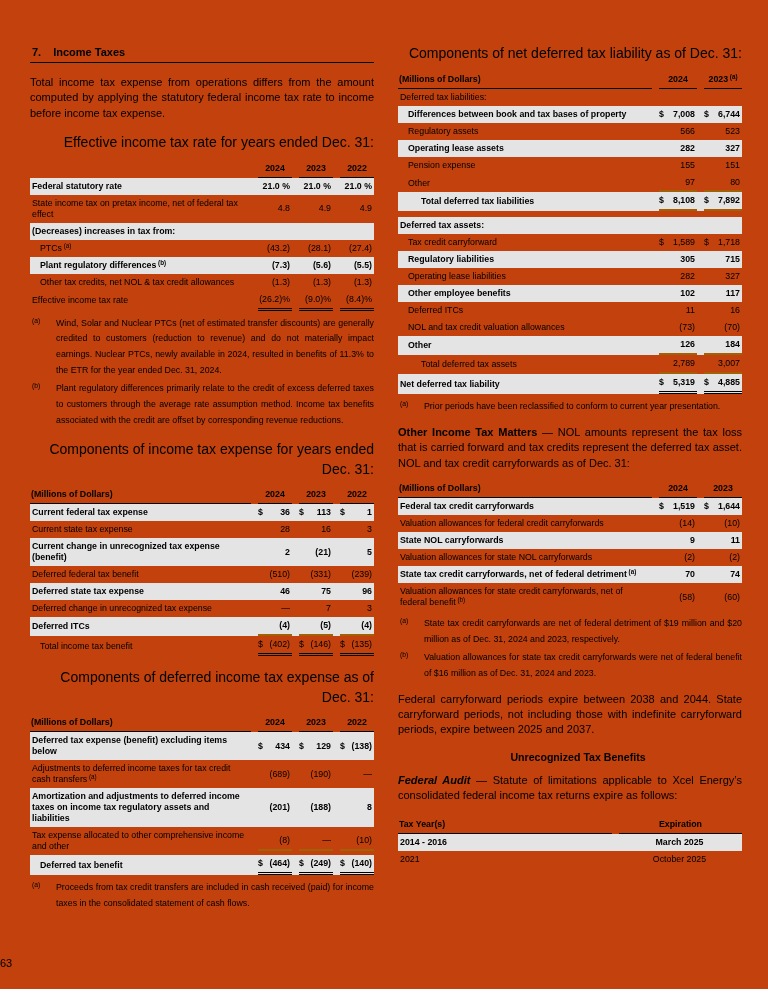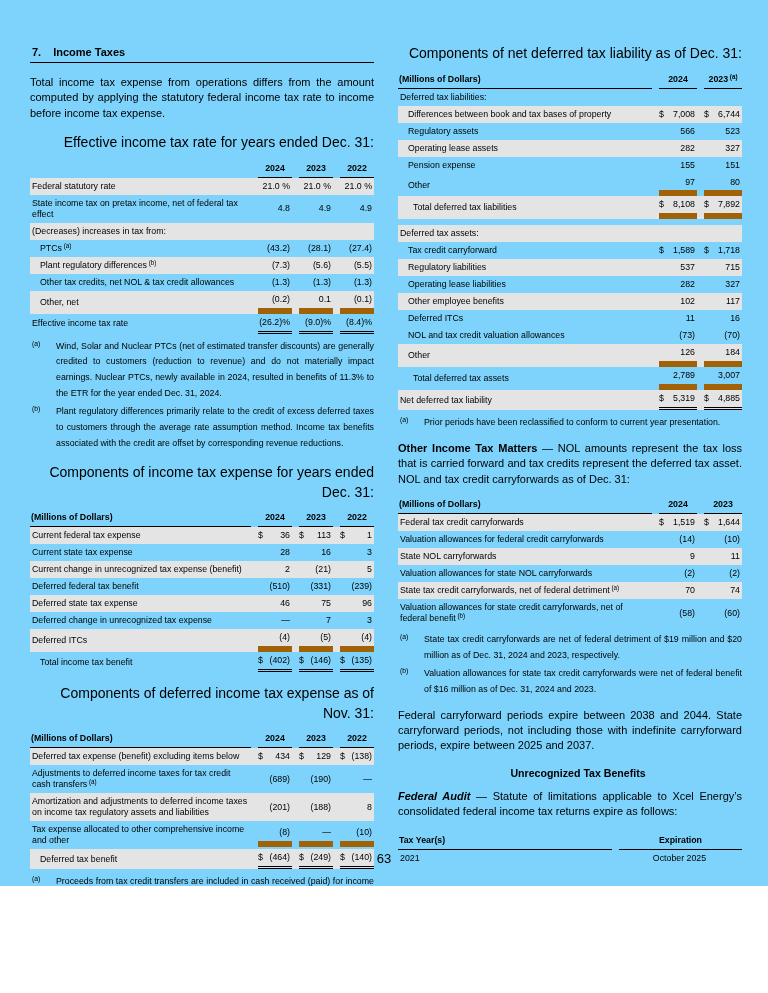--- a/index.html
+++ b/index.html
@@ -4,23 +4,23 @@
 <style>
   * { box-sizing: border-box; }
   html, body { margin: 0; padding: 0; background: #fff; }
   body {
     width: 768px; height: 993px;
     font-family: "Liberation Sans", "DejaVu Sans", sans-serif;
     color: var(--ink, #000);
   }
   .page {
     position: relative;
-    width: 768px; height: 886px;
+    width: 768px; height: 989px;
     padding: 40px 26px 0 30px;
-    background: #7dd3fc;
+    background: #c2410c;
     overflow: hidden;
   }
   .columns { display: flex; gap: 24px; }
   .col { width: 344px; }
 
   
   .section-heading {
     font-size: 11px; font-weight: bold;
     border-bottom: 1.5px solid #000;
     padding: 2px 0 4px 2px;
@@ -58,48 +58,48 @@
     margin-left: 7px;
     text-align: center;
     padding: 1px 0 3px 0;
   }
   .fin.three th.yr { width: 41px; }
   .fin.two   th.yr { width: 45px; }
   .fin.wide  th.yr { width: 130px; }
   .fin td { vertical-align: middle; padding: 0; }
   .fin td.lbl { padding: 3px 2px 3px 2px; }
   .fin td.lbl.ind1 { padding-left: 10px; }
-  .fin td.lbl.ind2 { padding-left: 15px; margin-left: 20px; }
+  .fin td.lbl.ind2 { padding-left: 23px; margin-left: 20px; }
   .fin td.val .cline {
     display: flex; align-items: baseline; justify-content: flex-end;
     margin-left: 7px;
     padding: 3px 2px 3px 0;
   }
   .fin td.val .cline .cur { margin-right: auto; }
-  .fin .cline.rule-single { border-bottom: 6px solid #a16207; padding-bottom: 2px; }
+  .fin .cline.rule-single { border-bottom: 2px solid #a16207; padding-bottom: 2px; }
   .fin .cline.rule-double { border-bottom: 3px double #000; padding-bottom: 2px; }
-  .fin tr.shade { background: var(--shade, #e4e4e4); }
+  .fin tr.shade { background: var(--shade, #e4e4e4); font-weight: bold; }
   .fin td.spacer { height: 6px; }
   .fin.wide td.val .cline { justify-content: center; }
   .fin sup { font-size: 6.3px; vertical-align: 3px; line-height: 0; }
 
   
   .footnotes { margin: 5px 0 10px 0; }
   .fnote { display: flex; font-size: 8.8px; line-height: 1.78; margin: 2px 0 3px 0; }
   .fn-marker {
     flex: 0 0 26px;
     font-size: 6.8px;
     position: relative; top: -1px;
     padding-left: 2px;
   }
   .fn-text { flex: 1; text-align: justify; }
 
   .page-number {
     position: absolute; left: 0; right: 0; bottom: 20px;
-    text-align: center; font-size: 13px;
+    font-size: 11px;
   }
 </style>
 </head>
 <body>
 
 <div class="page">
   <div class="columns">
 
     <div class="col">
       <div class="section-heading">
@@ -212,38 +212,20 @@
                   <div class="cline">
                     <span class="num">(1.3)</span>
                   </div>
                 </td>
                 <td class="val">
                   <div class="cline">
                     <span class="num">(1.3)</span>
                   </div>
                 </td>
               </tr>
-              <tr class="shade">
-                <td class="lbl ind1">Other, net</td>
-                <td class="val">
-                  <div class="cline rule-single">
-                    <span class="num">(0.2)</span>
-                  </div>
-                </td>
-                <td class="val">
-                  <div class="cline rule-single">
-                    <span class="num">0.1</span>
-                  </div>
-                </td>
-                <td class="val">
-                  <div class="cline rule-single">
-                    <span class="num">(0.1)</span>
-                  </div>
-                </td>
-              </tr>
               <tr>
                 <td class="lbl ind0">Effective income tax rate</td>
                 <td class="val">
                   <div class="cline rule-double">
                     <span class="num">(26.2)%</span>
                   </div>
                 </td>
                 <td class="val">
                   <div class="cline rule-double">
                     <span class="num">(9.0)%</span>
@@ -434,21 +416,21 @@
                 <td class="val">
                   <div class="cline rule-double">
                     <span class="cur">$</span>
                     <span class="num">(135)</span>
                   </div>
                 </td>
               </tr>
             </tbody>
           </table>
         </div>
-      <p class="caption">Components of deferred income tax expense as of Nov. 31:</p>
+      <p class="caption">Components of deferred income tax expense as of Dec. 31:</p>
       <div>
           <table class="fin three">
             <thead>
               <tr>
                 <th class="lbl">
                   <div class="hline rule">(Millions of Dollars)</div>
                 </th>
                 <th class="yr">
                   <div class="hline">2024</div>
                 </th>
@@ -689,21 +671,21 @@
                   <div class="cline">
                     <span class="cur">$</span>
                     <span class="num">1,718</span>
                   </div>
                 </td>
               </tr>
               <tr class="shade">
                 <td class="lbl ind1">Regulatory liabilities</td>
                 <td class="val">
                   <div class="cline">
-                    <span class="num">537</span>
+                    <span class="num">305</span>
                   </div>
                 </td>
                 <td class="val">
                   <div class="cline">
                     <span class="num">715</span>
                   </div>
                 </td>
               </tr>
               <tr>
                 <td class="lbl ind1">Operating lease liabilities</td>
@@ -926,20 +908,28 @@
               <tr>
                 <th class="lbl">
                   <div class="hline rule">Tax Year(s)</div>
                 </th>
                 <th class="yr">
                   <div class="hline">Expiration</div>
                 </th>
               </tr>
             </thead>
             <tbody>
+              <tr class="shade">
+                <td class="lbl ind0">2014 - 2016</td>
+                <td class="val">
+                  <div class="cline">
+                    <span class="num">March 2025</span>
+                  </div>
+                </td>
+              </tr>
               <tr>
                 <td class="lbl ind0">2021</td>
                 <td class="val">
                   <div class="cline">
                     <span class="num">October 2025</span>
                   </div>
                 </td>
               </tr>
             </tbody>
           </table>

